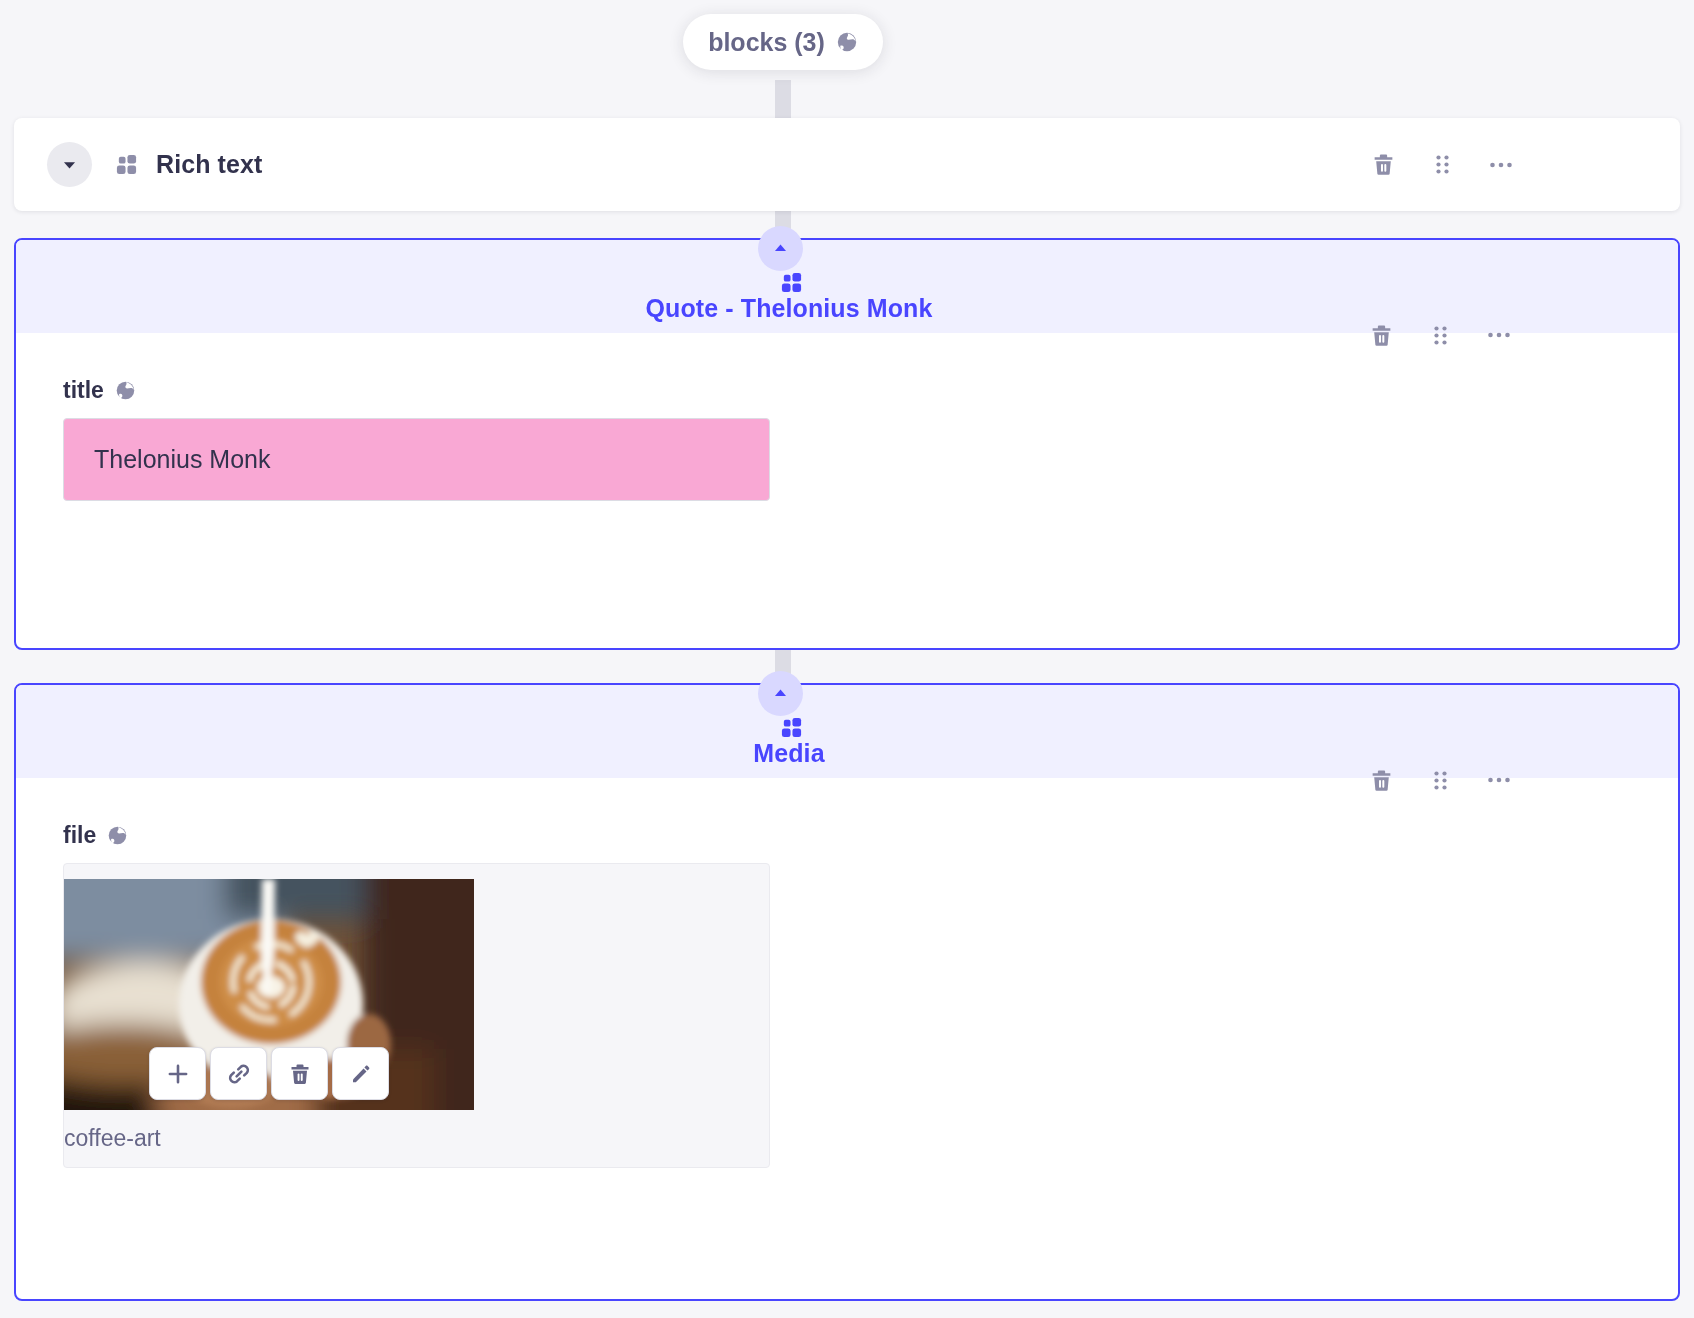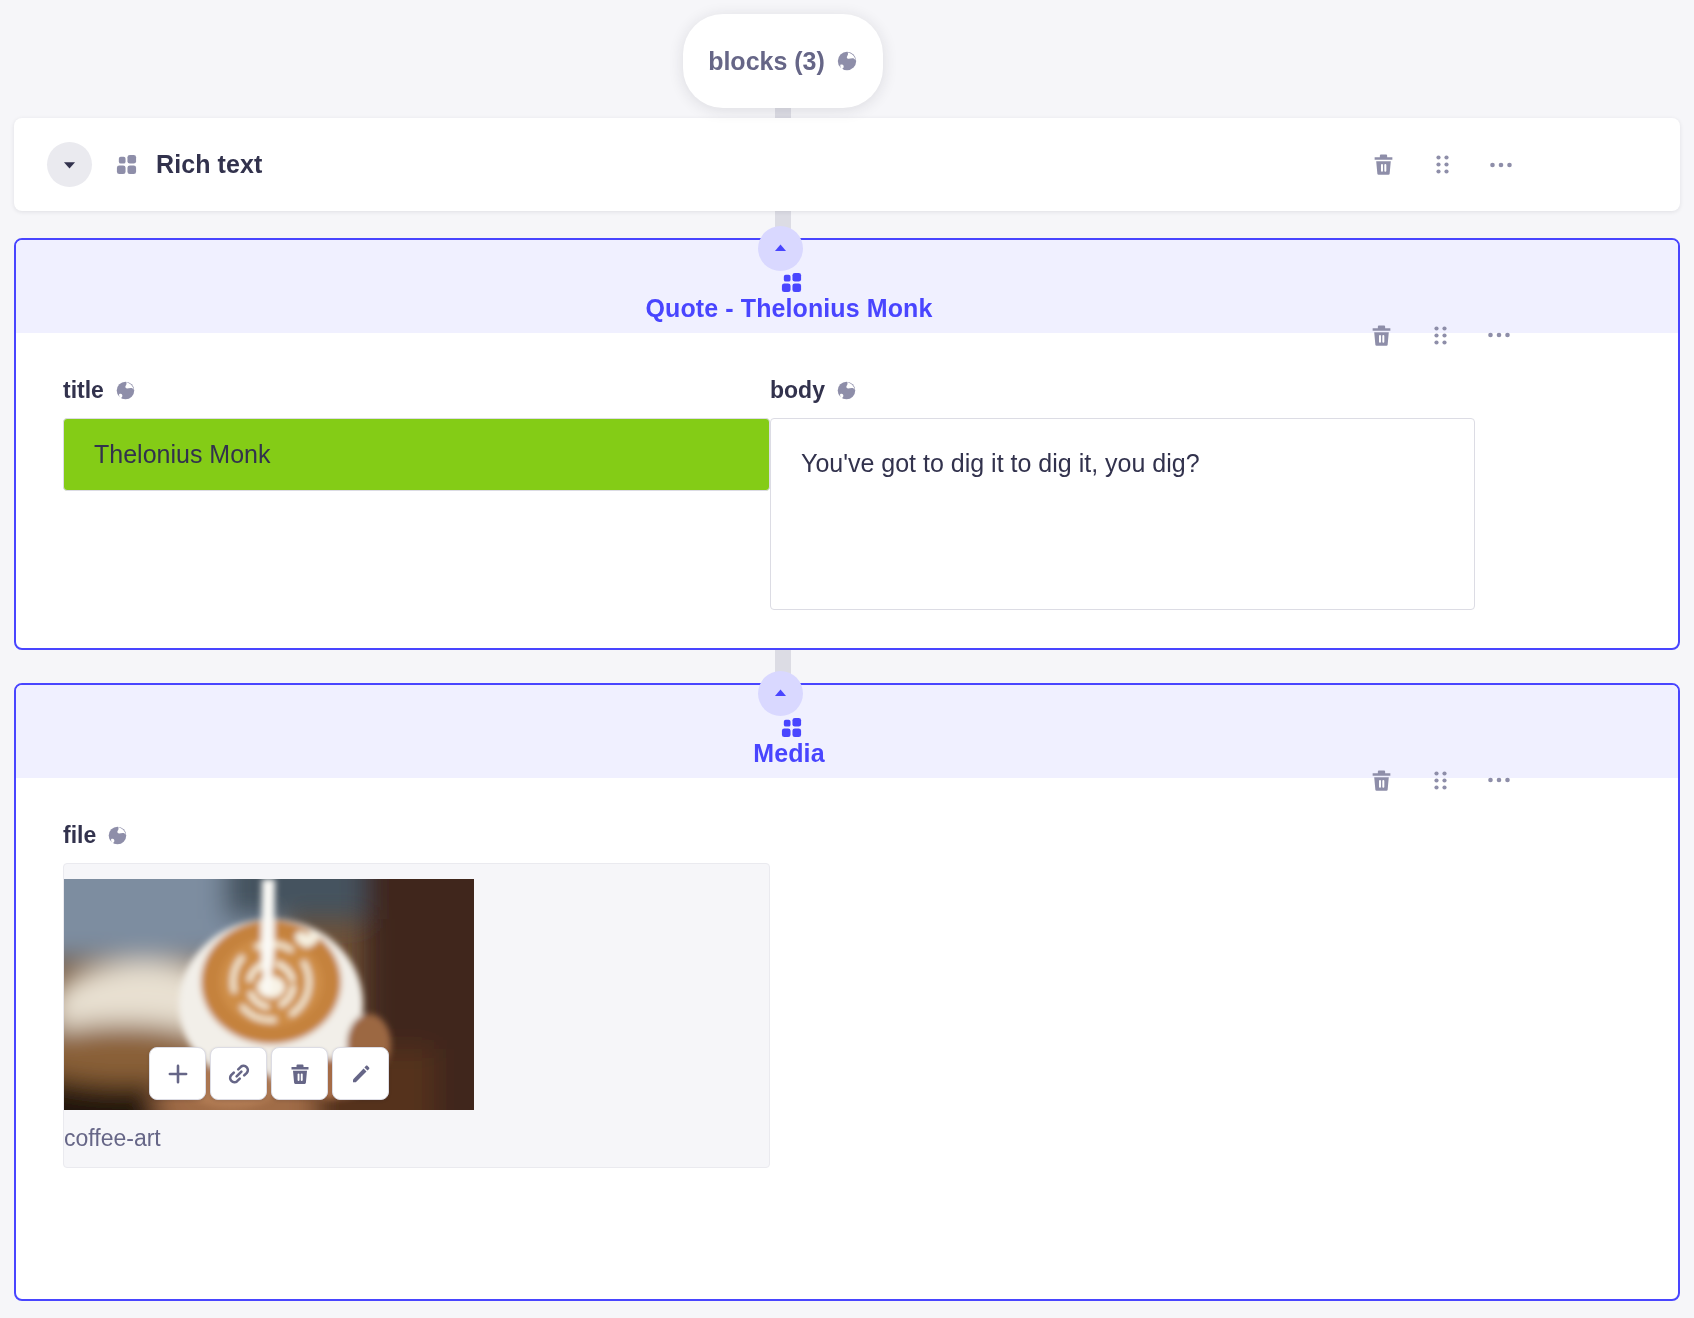--- a/index.html
+++ b/index.html
@@ -12,21 +12,21 @@
     color:#32324d;
   }
   
   .connector { position:absolute; left:775px; width:16px; background:#dcdce4; z-index:0; }
   #conn-1 { top:80px;  height:42px; }
   #conn-2 { top:205px; height:40px; }
   #conn-3 { top:644px; height:46px; }
 
   
   .zone-pill {
-    position:absolute; left:683px; top:14px; width:200px; height:94px;
+    position:absolute; left:683px; top:14px; width:200px; height:56px;
     background:#ffffff; border-radius:40px; z-index:3;
     box-shadow:0 2px 15px rgba(33,33,52,0.12);
     display:flex; align-items:center; justify-content:center; gap:11px;
     color:#666687; font-size:25px; font-weight:700;text-align:right;
   }
 
   
   .block {
     position:absolute; left:14px; width:1666px; background:#ffffff;
     border-radius:8px; z-index:2;
@@ -63,21 +63,21 @@
   .icon-btn { background:none; border:none; cursor:pointer; display:flex; align-items:center; justify-content:center; padding:0; }
 
   
   .block-content { padding:44px 47px 0 47px; }
   .fields-row { display:flex; }
   .field-col-a { width:707px; flex:0 0 auto; }
   .field-col-b { width:705px; flex:0 0 auto; }
   .field-label-row { display:flex; align-items:center; gap:11px; margin-bottom:14px; }
   .field-label { font-size:23px; font-weight:700; color:#32324d; }
   .text-input {
-    width:100%; height:73px; background:#84cc16;
+    width:100%; height:83px; background:#f9a8d4;
     border:1px solid #dcdce4; border-radius:4px;
     padding:0 30px; font-size:25px; color:#32324d;
     font-family:"Liberation Sans", sans-serif; outline:none;
   }
   .text-area {
     width:100%; height:192px; background:#ffffff;
     border:1px solid #dcdce4; border-radius:4px;
     padding:26px 30px; font-size:25px; color:#32324d; line-height:1.45;
     font-family:"Liberation Sans", sans-serif; outline:none; resize:none;
   }
@@ -222,33 +222,20 @@
           <span class="field-label">title</span>
           <span style="display:flex">
             <svg width="21" height="21" viewBox="0 0 24 24">
                 <circle cx="12" cy="12" r="10" fill="#8e8ea9"></circle>
                 <path fill="#fff" d="M12.5 2.6c2.2 2.4-1.8 4.4-.3 6.3 1.5 1.9 5.2-.9 7.6.6 1 .6 1.6 1.5 1.8 2.5-.5-4.9-4.3-8.8-9.1-9.4z"></path>
                 <path fill="#fff" d="M4.6 16.2c2.8-1.6 4.6 1 3.5 3.2-.5 1-1.5 1.4-2.5 1.2a10 10 0 0 1-1-4.4z"></path>
               </svg>
           </span>
         </div>
         <input class="text-input" type="text" value="Thelonius Monk" style="">
-      </div>
-      <div class="field-col-b">
-        <div class="field-label-row">
-          <span class="field-label">body</span>
-          <span style="display:flex">
-            <svg width="21" height="21" viewBox="0 0 24 24">
-                <circle cx="12" cy="12" r="10" fill="#8e8ea9"></circle>
-                <path fill="#fff" d="M12.5 2.6c2.2 2.4-1.8 4.4-.3 6.3 1.5 1.9 5.2-.9 7.6.6 1 .6 1.6 1.5 1.8 2.5-.5-4.9-4.3-8.8-9.1-9.4z"></path>
-                <path fill="#fff" d="M4.6 16.2c2.8-1.6 4.6 1 3.5 3.2-.5 1-1.5 1.4-2.5 1.2a10 10 0 0 1-1-4.4z"></path>
-              </svg>
-          </span>
-        </div>
-        <textarea class="text-area" style="">You've got to dig it to dig it, you dig?</textarea>
       </div>
     </div>
   </div>
 </div>
 
 <div class="block expanded" id="block-media">
   <div class="block-header">
     <button class="toggle-btn purple">
       <span style="display:flex">
         <svg width="19" height="19" viewBox="0 0 24 24">

